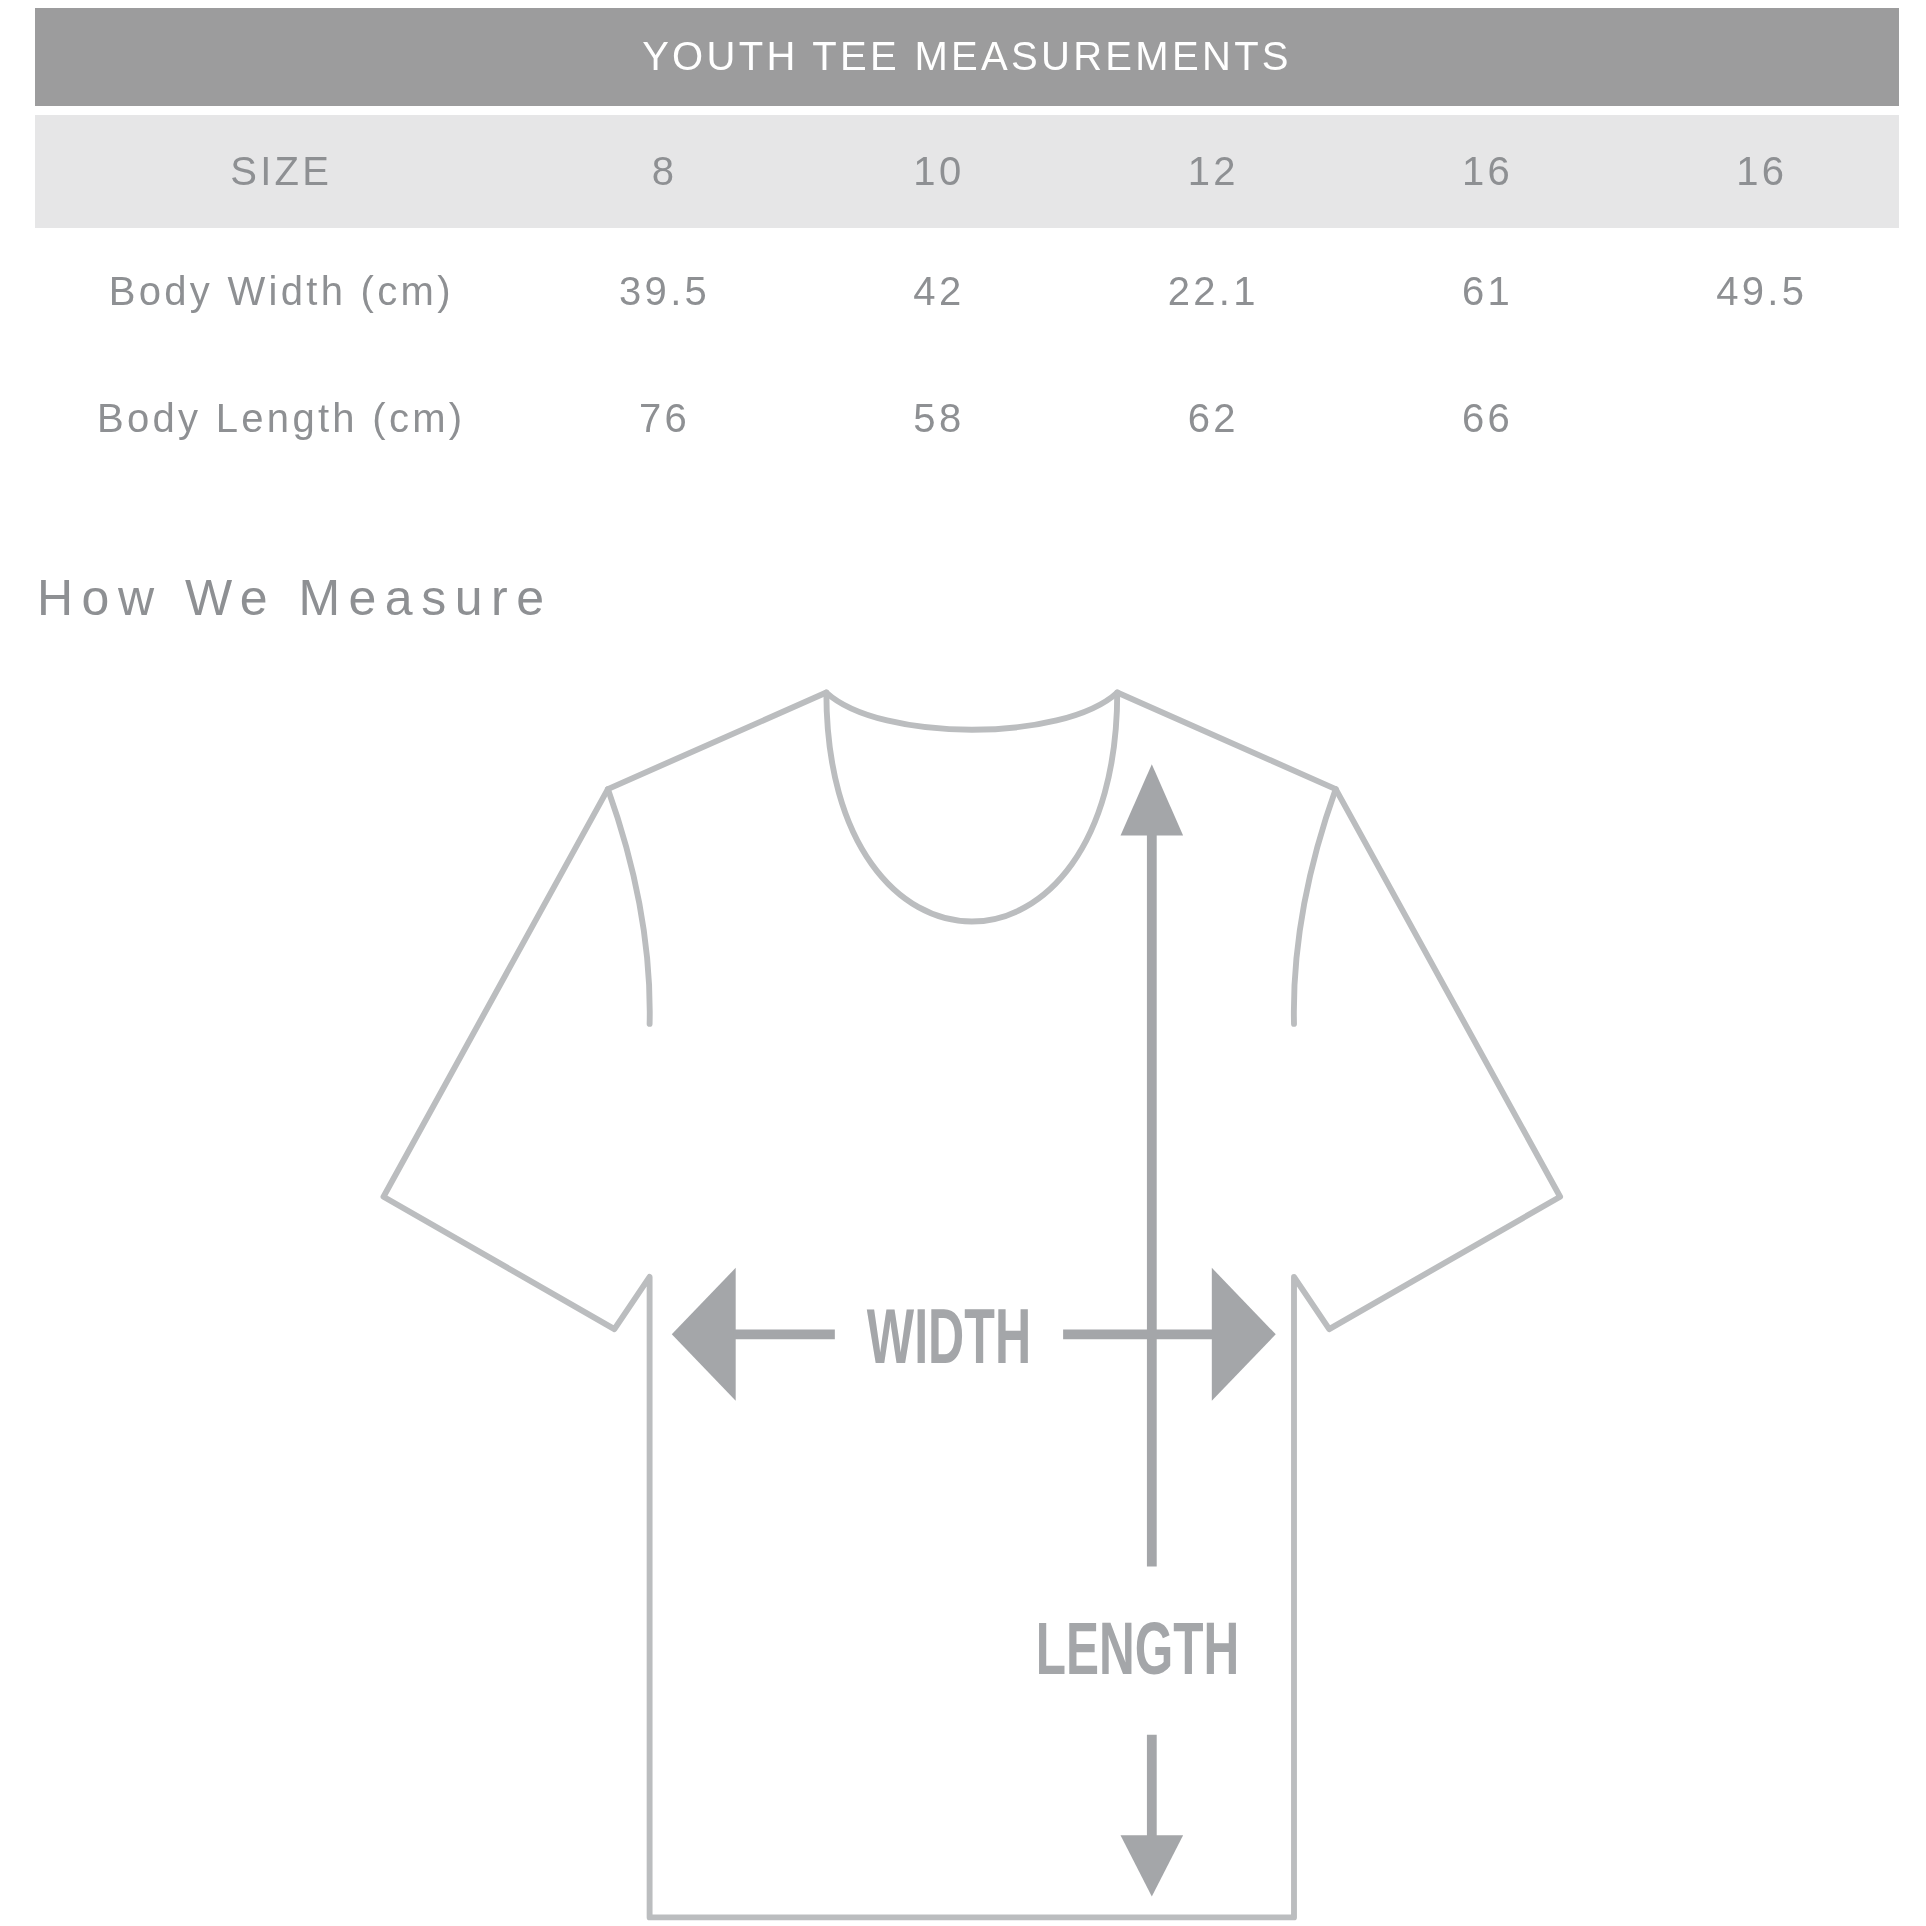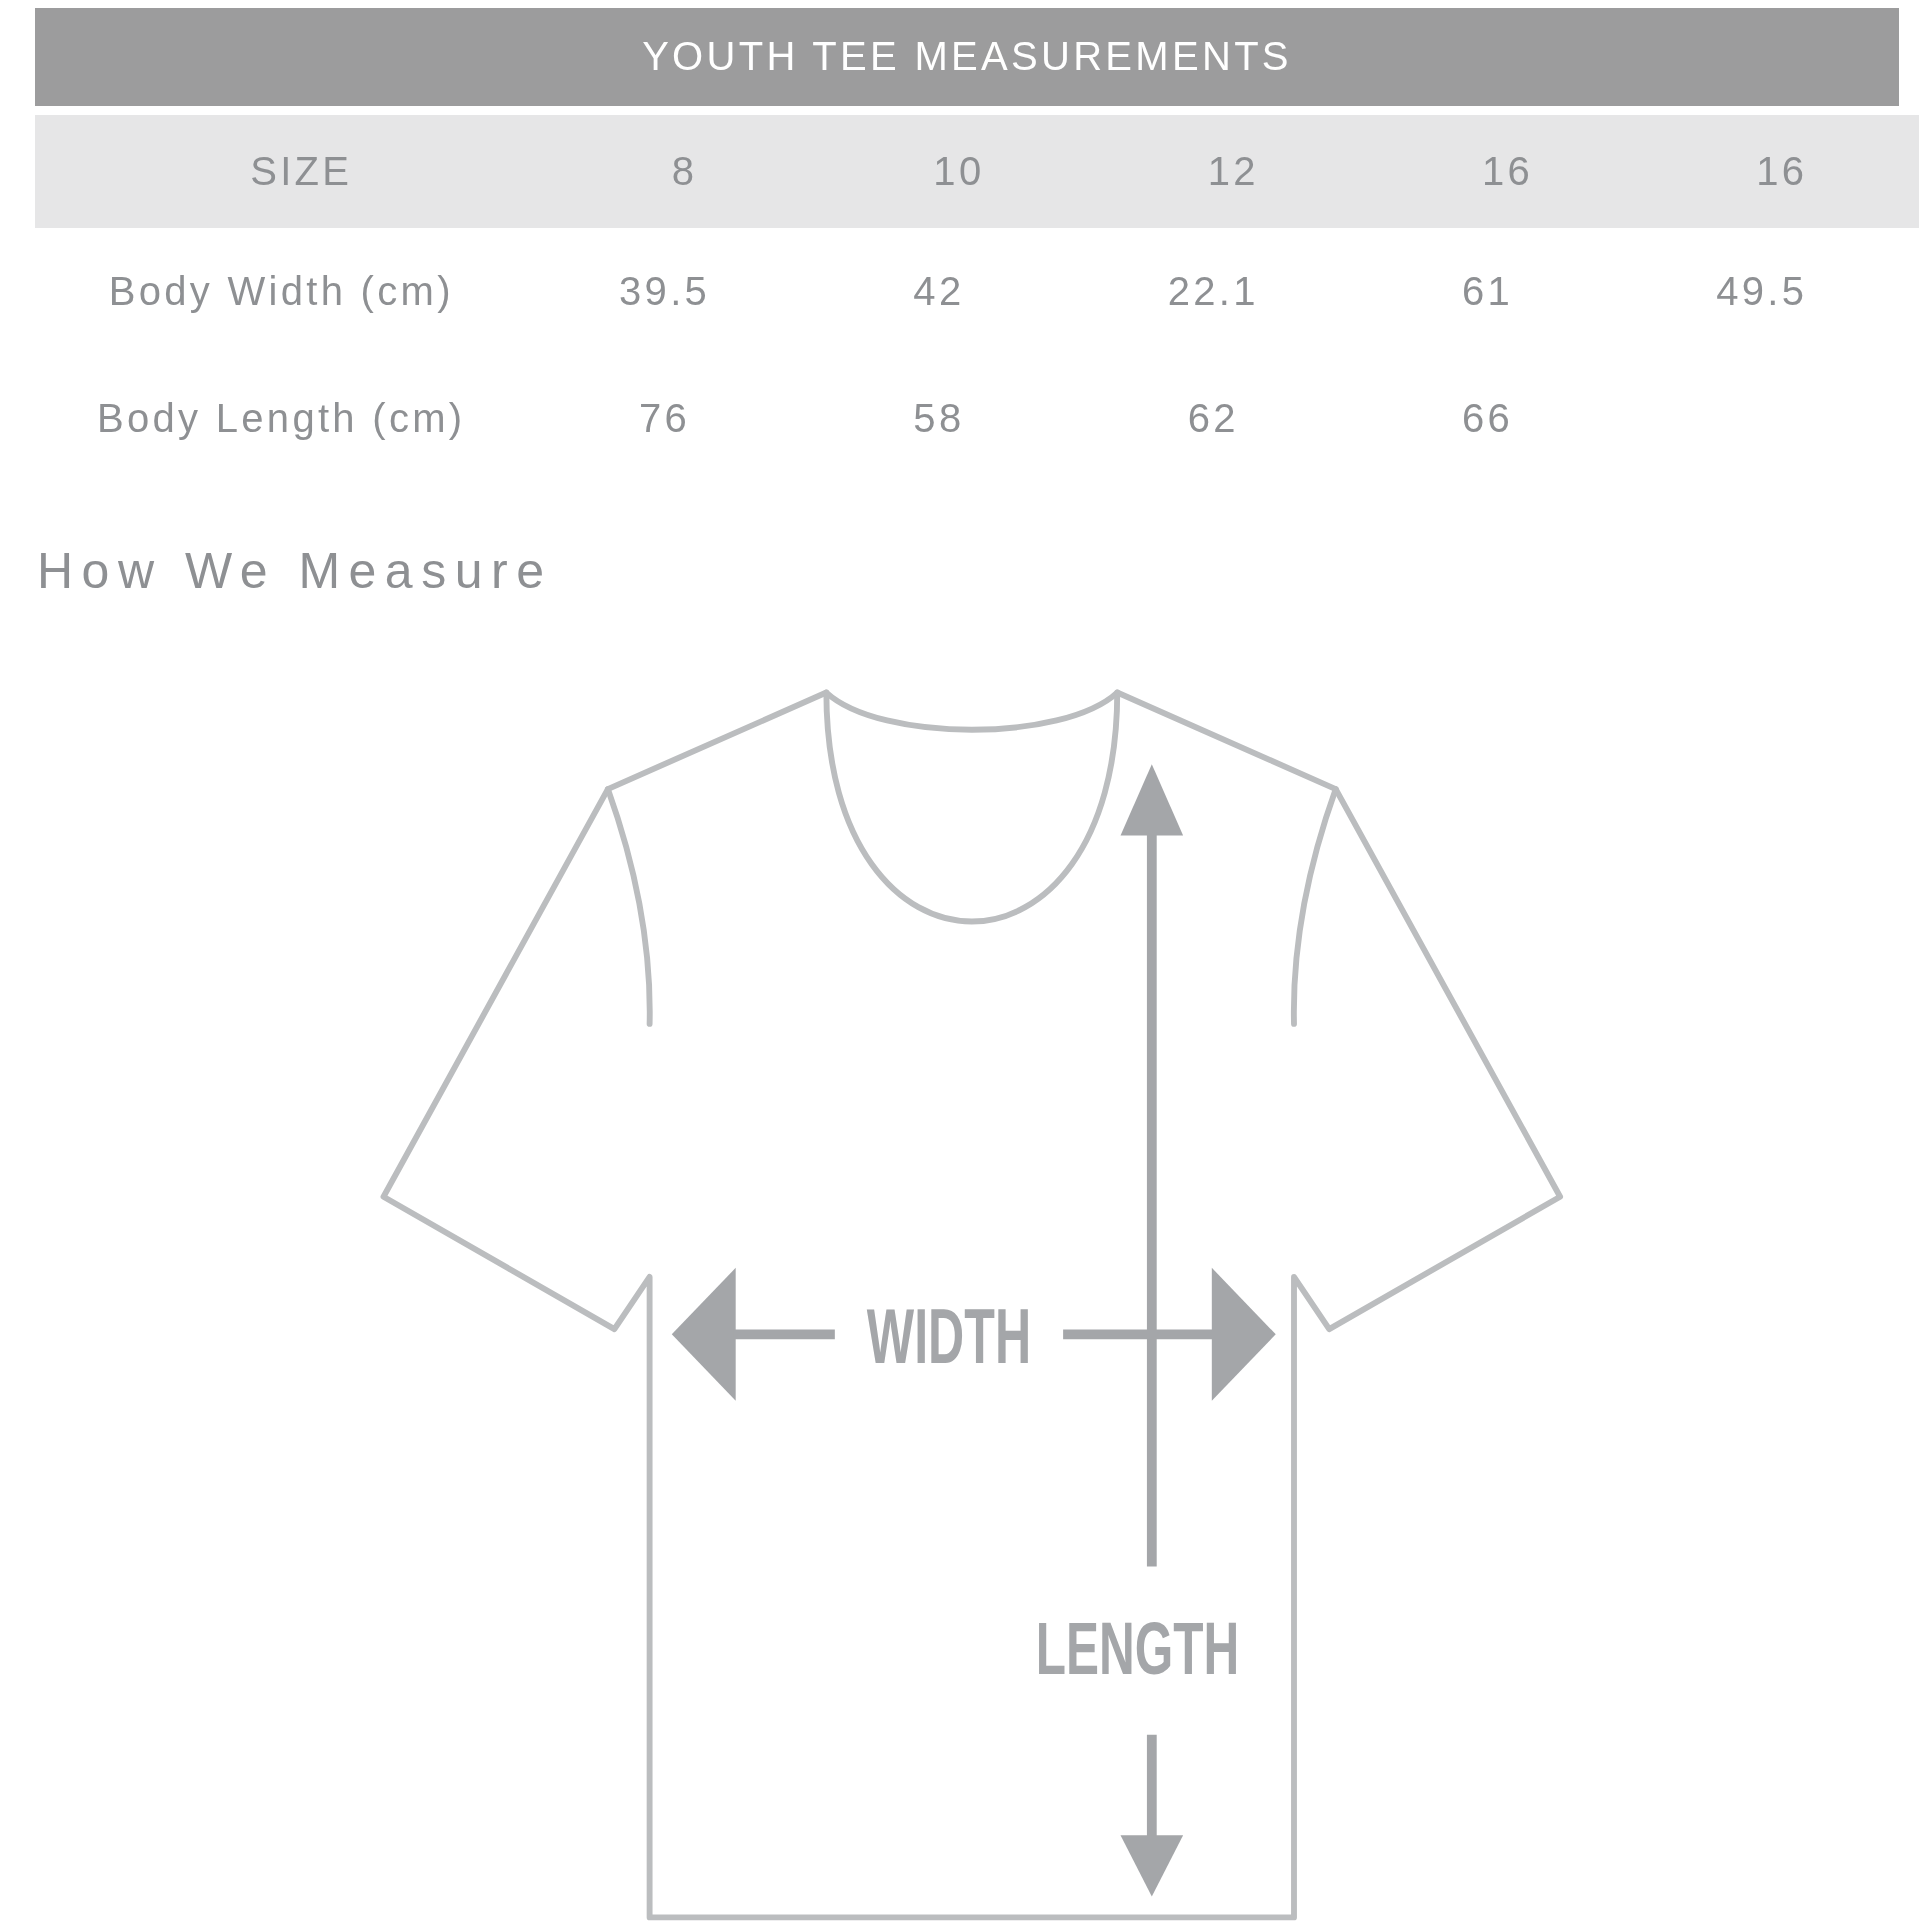--- a/index.html
+++ b/index.html
@@ -28,39 +28,39 @@
     color: #ffffff;
     display: flex;
     align-items: center;
     justify-content: center;
     font-size: 40px;
     font-weight: normal;
     letter-spacing: 3.3px;
   }
   .table-gap { height: 9px; background: #ffffff; }
   .trow { display: flex; width: 100%; }
-  .size-row { height: 113px; background: #e6e6e7; padding-left: 20px; }
+  .size-row { height: 113px; background: #e6e6e7; }
   .data-row { height: 127px; background: #ffffff; }
   .cell {
     display: flex;
     align-items: center;
     justify-content: center;
     color: #8e9093;
     font-size: 40px;
     letter-spacing: 3.3px;
     white-space: nowrap;
   }
   .c-label { width: 26.42%; }
   .c-val   { width: 14.716%; }
 
   
   .section-heading {
     position: absolute;
     left: 37px;
-    top: 542px;
+    top: 569px;
     margin: 0;
     font-size: 50px;
     font-weight: normal;
     letter-spacing: 8.5px;
     color: #8e9093;
     white-space: nowrap;
   }
 
   
   .diagram-svg {

